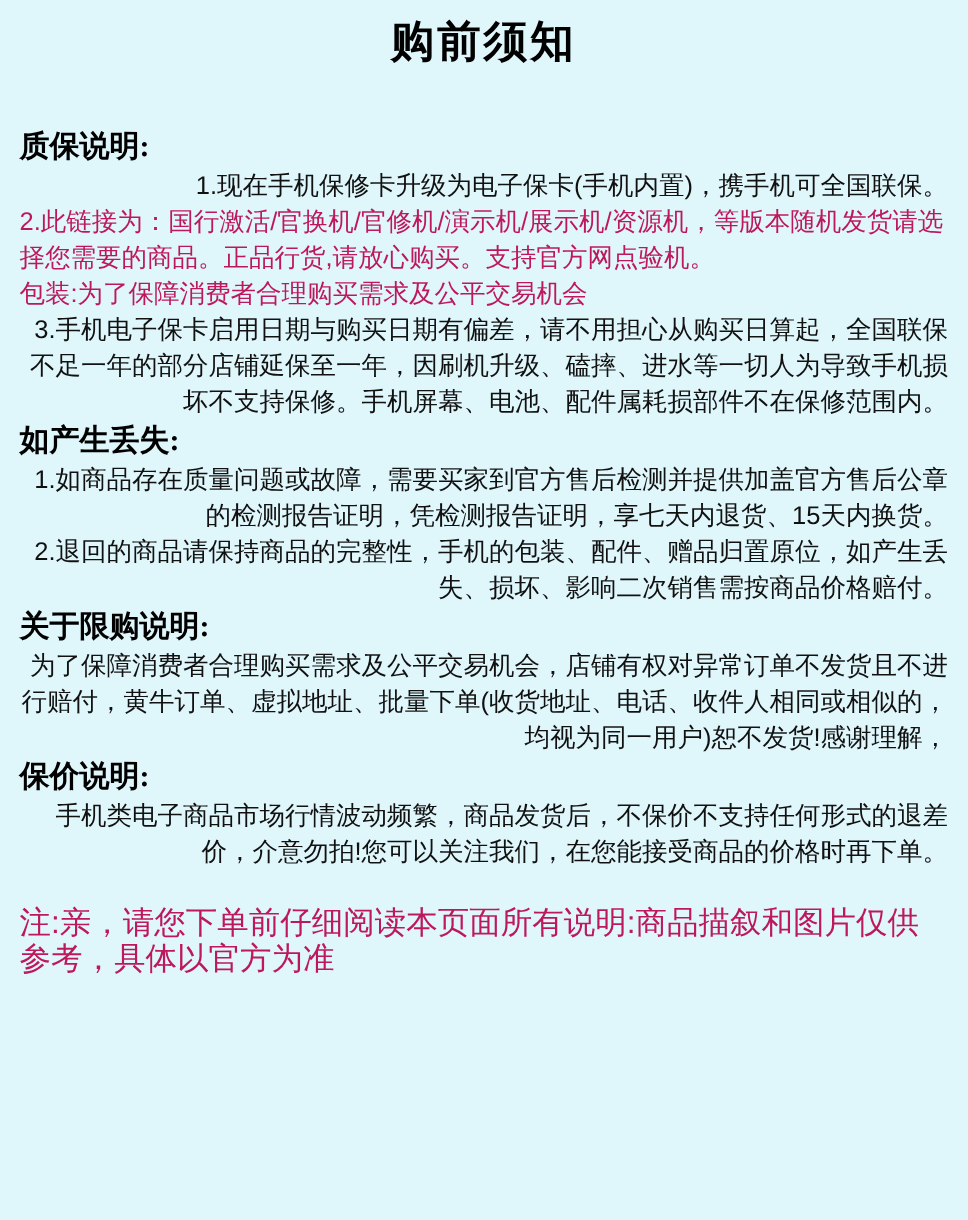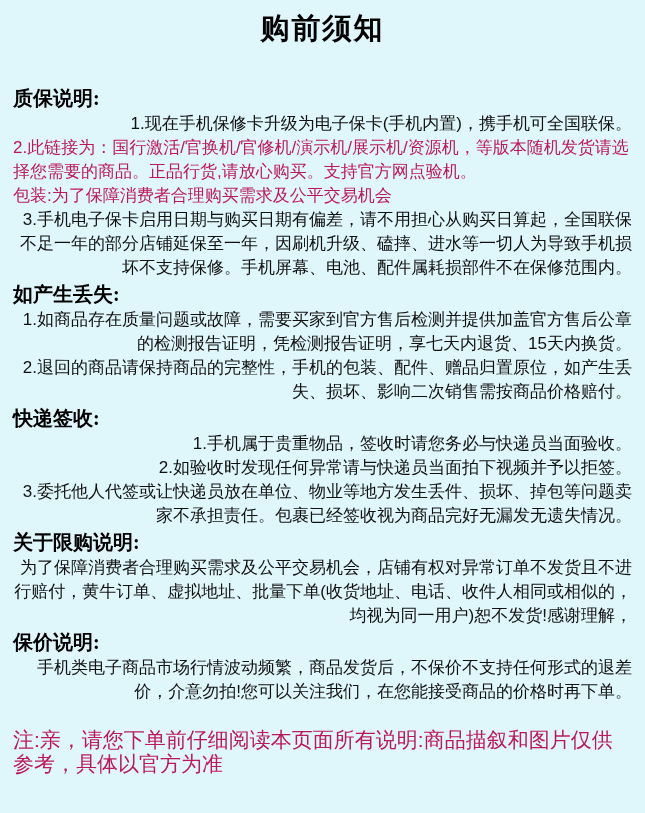--- a/index.html
+++ b/index.html
@@ -66,26 +66,20 @@
     <p class="para c-red">包装:为了保障消费者合理购买需求及公平交易机会</p>
     <p class="para c-black">3.手机电子保卡启用日期与购买日期有偏差，请不用担心从购买日算起，全国联保不足一年的部分店铺延保至一年，因刷机升级、磕摔、进水等一切人为导致手机损坏不支持保修。手机屏幕、电池、配件属耗损部件不在保修范围内。</p>
   </section>
 
   <section>
     <h2 class="heading">如产生丢失:</h2>
     <p class="para c-black">1.如商品存在质量问题或故障，需要买家到官方售后检测并提供加盖官方售后公章的检测报告证明，凭检测报告证明，享七天内退货、15天内换货。</p>
     <p class="para c-black">2.退回的商品请保持商品的完整性，手机的包装、配件、赠品归置原位，如产生丢失、损坏、影响二次销售需按商品价格赔付。</p>
   </section>
 
-  <section>
-    <h2 class="heading">快递签收:</h2>
-    <p class="para c-black">1.手机属于贵重物品，签收时请您务必与快递员当面验收。</p>
-    <p class="para c-black">2.如验收时发现任何异常请与快递员当面拍下视频并予以拒签。</p>
-    <p class="para c-black">3.委托他人代签或让快递员放在单位、物业等地方发生丢件、损坏、掉包等问题卖家不承担责任。包裹已经签收视为商品完好无漏发无遗失情况。</p>
-  </section>
 
   <section>
     <h2 class="heading">关于限购说明:</h2>
     <p class="para c-black">为了保障消费者合理购买需求及公平交易机会，店铺有权对异常订单不发货且不进行赔付，黄牛订单、虚拟地址、批量下单(收货地址、电话、收件人相同或相似的，均视为同一用户)恕不发货!感谢理解，</p>
   </section>
 
   <section>
     <h2 class="heading">保价说明:</h2>
     <p class="para c-black">手机类电子商品市场行情波动频繁，商品发货后，不保价不支持任何形式的退差价，介意勿拍!您可以关注我们，在您能接受商品的价格时再下单。</p>
   </section>

